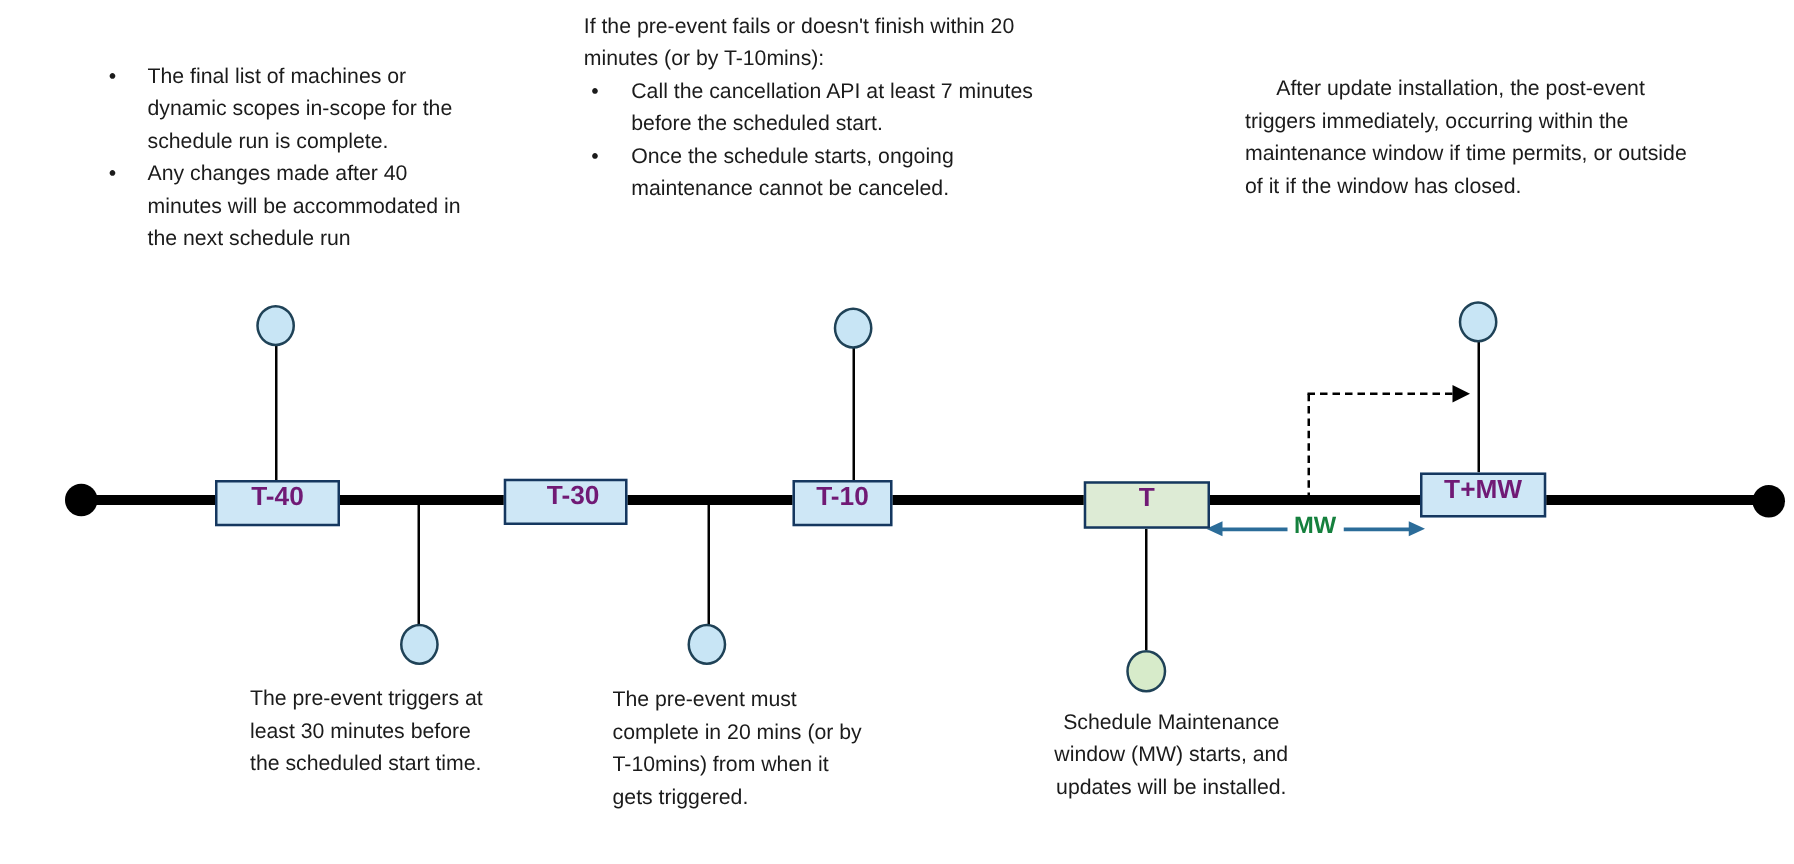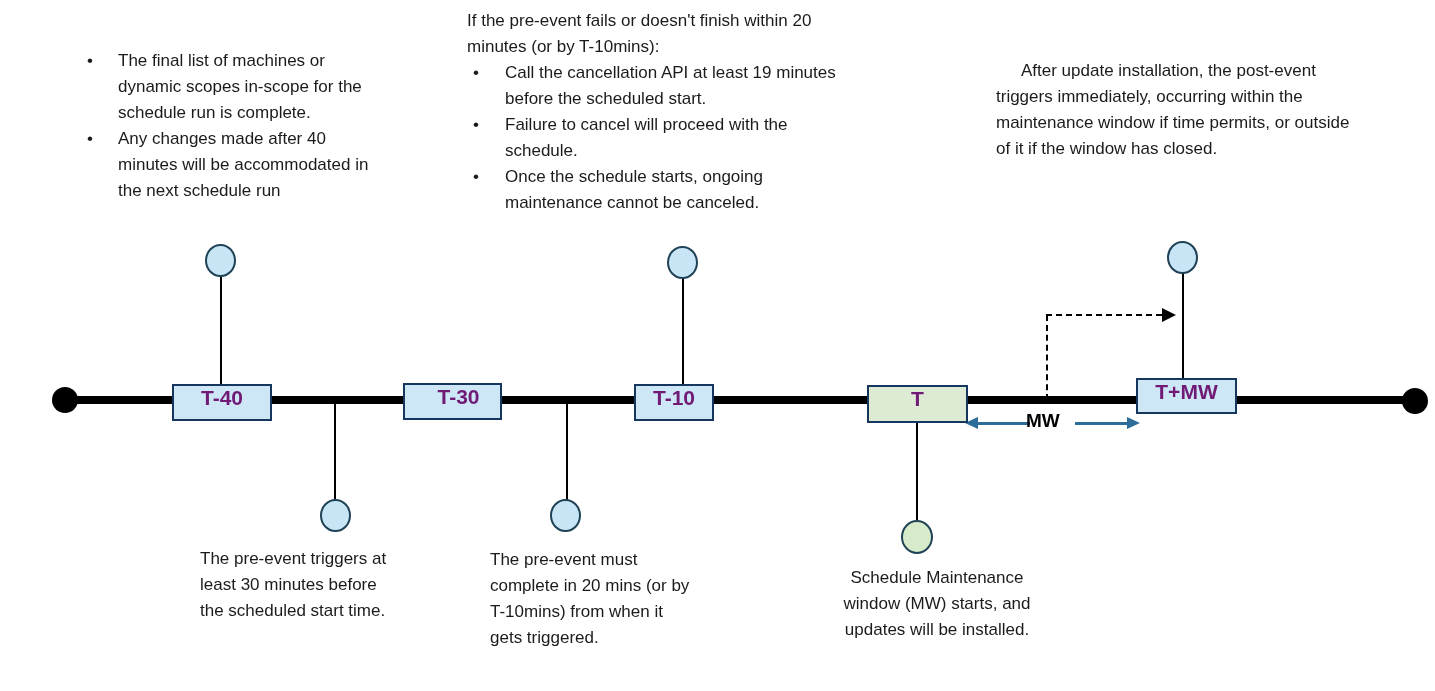--- a/index.html
+++ b/index.html
@@ -79,38 +79,37 @@
     border-left:14px solid #000; border-top:7px solid transparent; border-bottom:7px solid transparent;}
 
   
   .mw-shaft{position:absolute; top:422px; height:3px; background:var(--mw-arrow);}
   #mw-shaft-l{left:976px; width:54px;}
   #mw-shaft-r{left:1075px; width:54px;}
   .mw-head{position:absolute; top:417px; width:0; height:0;
     border-top:6.5px solid transparent; border-bottom:6.5px solid transparent;}
   #mw-head-l{left:965px; border-right:13px solid var(--mw-arrow);}
   #mw-head-r{left:1127px; border-left:13px solid var(--mw-arrow);}
-  #mw-label{position:absolute; left:1026px; top:410px; width:52px; text-align:left;
-    font-weight:bold; font-size:19px; color:#000000;}
+  #mw-label{position:absolute; left:1026px; top:410px; width:52px; text-align:center;
+    font-weight:bold; font-size:19px; color:#15803d;}
 </style>
 </head>
 <body>
 
 <div class="canvas">
 
   <ul class="note plain" id="note-left">
     <li>The final list of machines or dynamic scopes in-scope for the schedule run is complete.</li>
     <li>Any changes made after 40 minutes will be accommodated in the next schedule run</li>
   </ul>
 
   <div class="note" id="note-center">
     <p class="intro">If the pre-event fails or doesn't finish within 20 minutes (or by T-10mins):</p>
     <ul class="plain">
-      <li>Call the cancellation API at least 19 minutes before the scheduled start.</li>
-      <li>Failure to cancel will proceed with the schedule.</li>
+      <li>Call the cancellation API at least 7 minutes before the scheduled start.</li>
       <li>Once the schedule starts, ongoing maintenance cannot be canceled.</li>
     </ul>
   </div>
 
   <div class="note" id="note-right">After update installation, the post-event triggers immediately, occurring within the maintenance window if time permits, or outside of it if the window has closed.</div>
 
   <div class="note" id="note-b1">The pre-event triggers at least 30 minutes before the scheduled start time.</div>
   <div class="note" id="note-b2">The pre-event must complete in 20 mins (or by T-10mins) from when it gets triggered.</div>
   <div class="note" id="note-b3">Schedule Maintenance window (MW) starts, and updates will be installed.</div>
 

